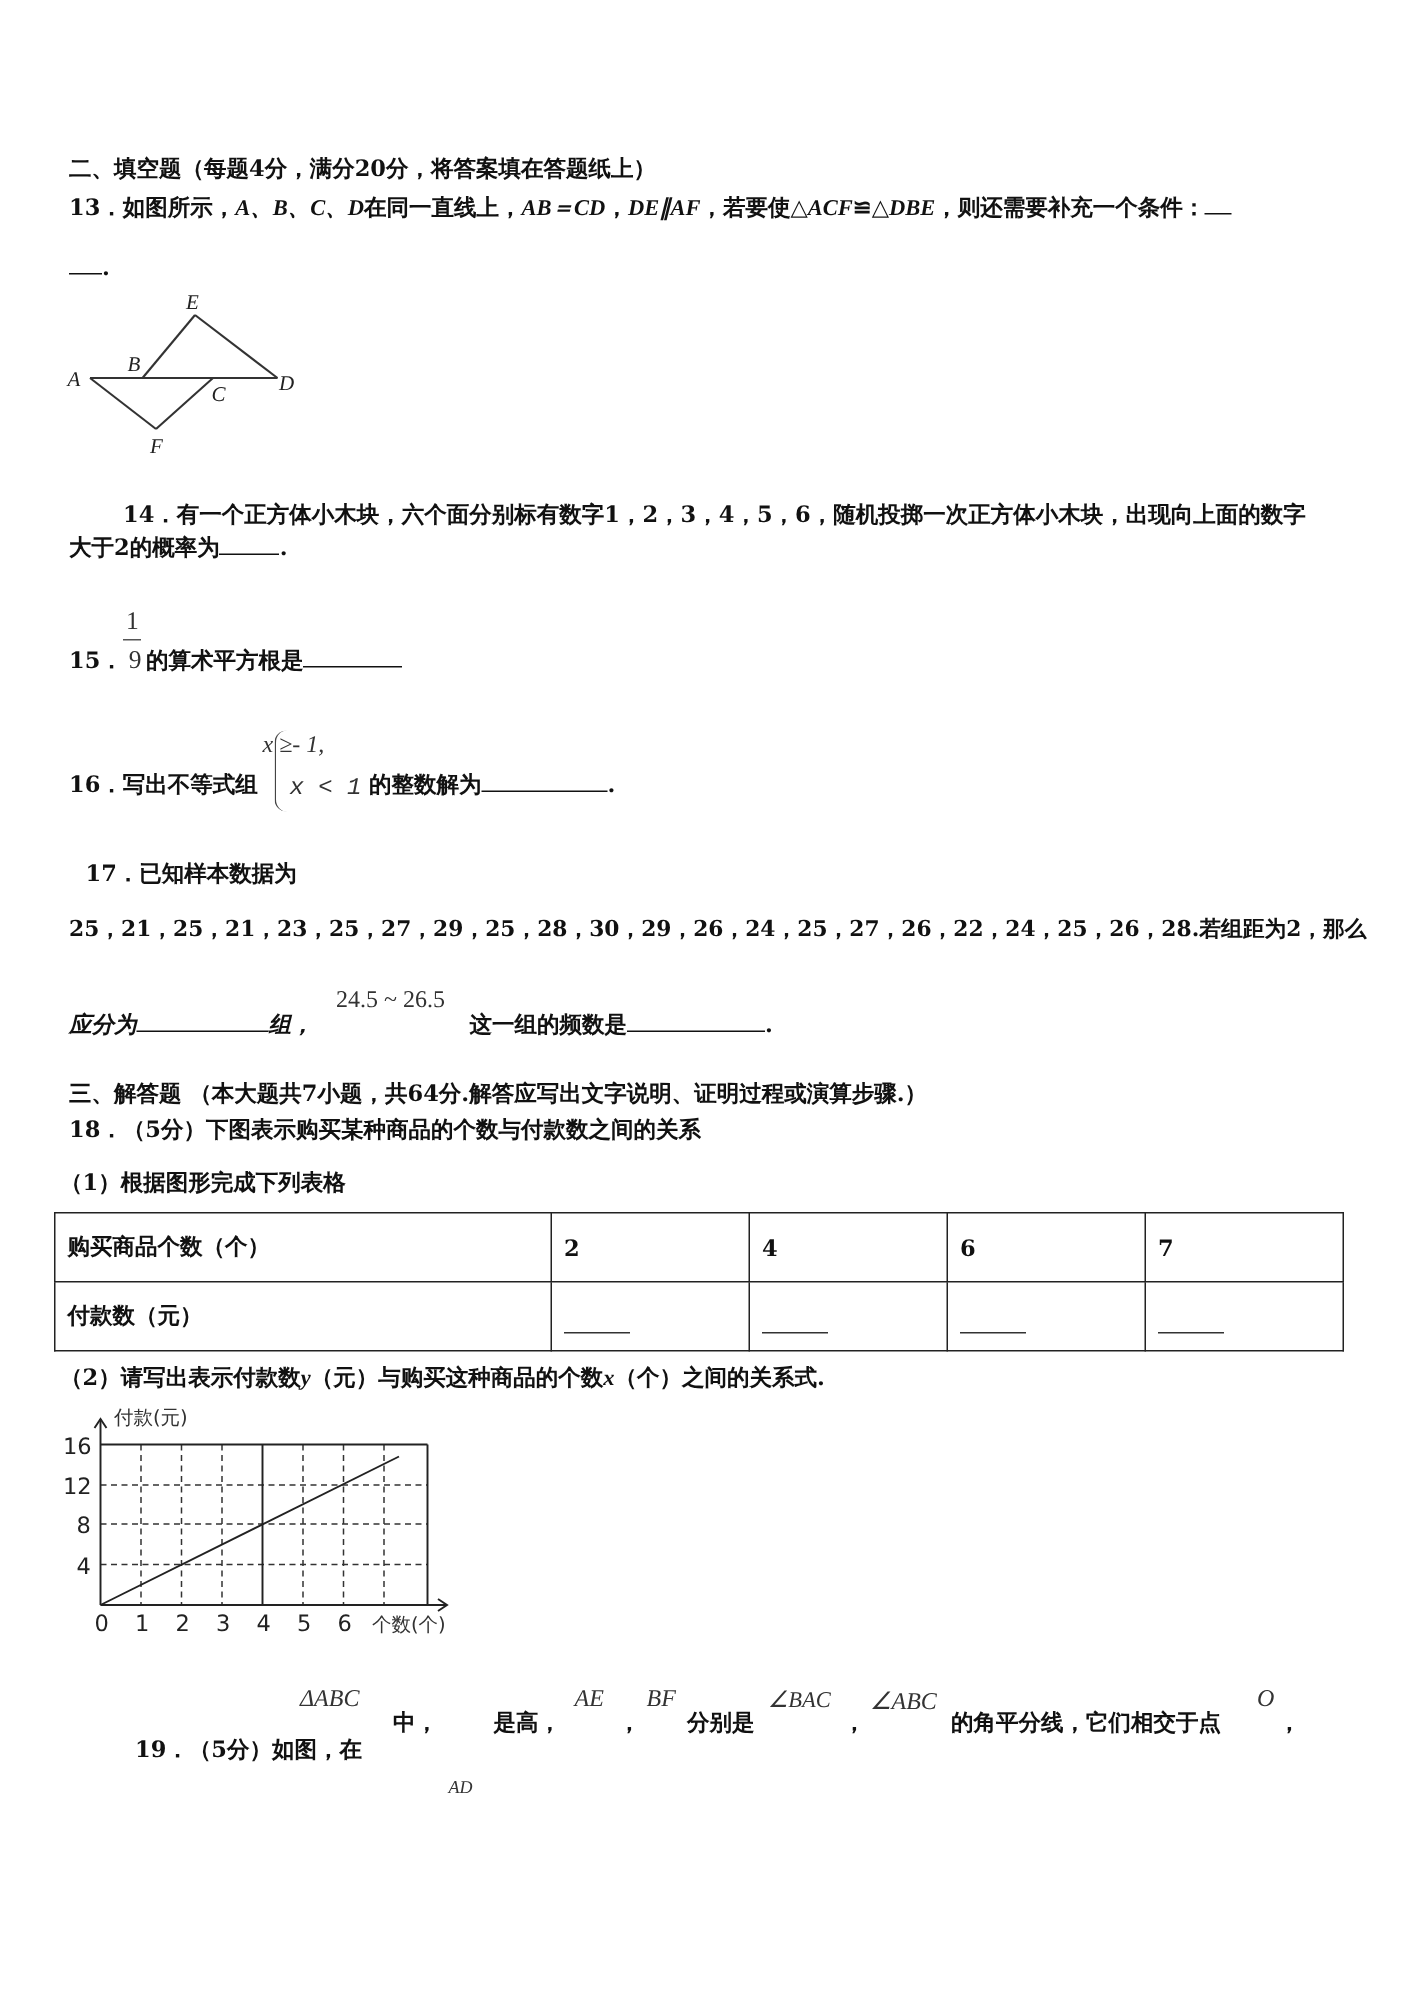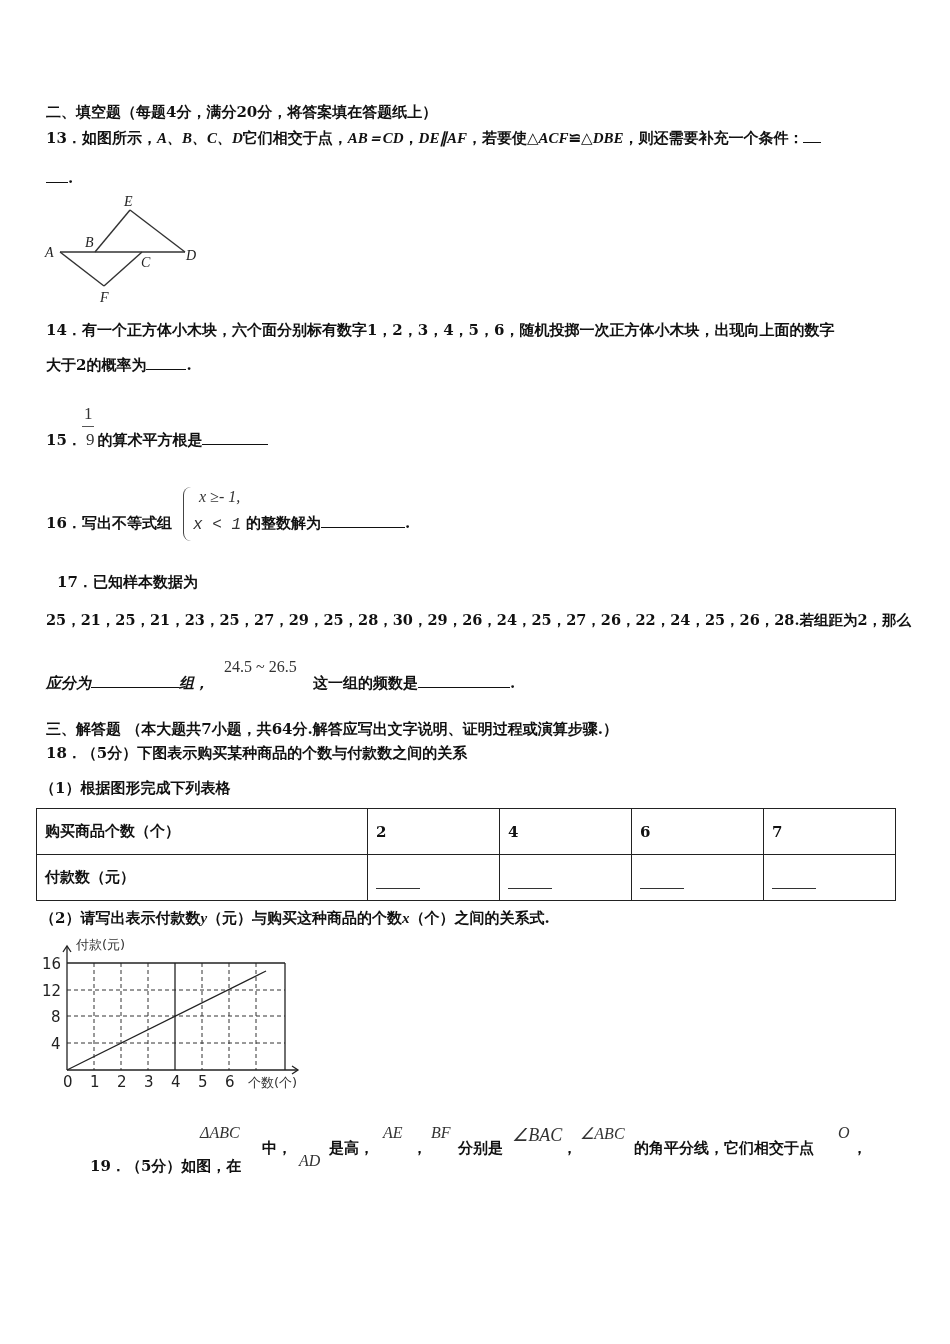--- a/index.html
+++ b/index.html
@@ -14,21 +14,21 @@
   table.q18 td { border: 1.5px solid #222; height: 45px; padding: 0 8px; vertical-align: middle; }
   table.q18 td.first { width: 314px; }
   .sblank { display: inline-block; width: 44px; border-bottom: 1px solid #333; height: 12px; margin-top: 14px; }
 </style>
 </head>
 <body>
 
 <div class="line" style="top:102px;">二、填空题（每题4分，满分20分，将答案填在答题纸上）</div>
 
 <div class="line" style="top:128px;">
-  <span>13．</span><span>如图所示，</span><span class="it">A、B、C、D</span><span>它们相交于点，</span><span class="it">AB＝CD</span><span>，</span><span class="it">DE∥AF</span><span>，若要使△</span><span class="it">ACF</span><span>≌△</span><span class="it">DBE</span><span>，则还需要补充一个条件：</span><span class="blank" style="width:18px;"></span>
+  <span>13．</span><span>如图所示，</span><span class="it">A、B、C、D</span><span>在同一直线上，</span><span class="it">AB＝CD</span><span>，</span><span class="it">DE∥AF</span><span>，若要使△</span><span class="it">ACF</span><span>≌△</span><span class="it">DBE</span><span>，则还需要补充一个条件：</span><span class="blank" style="width:18px;"></span>
 </div>
 <div class="line" style="top:168px;">
   <span class="blank" style="width:22px;"></span><span>.</span>
 </div>
 
 <svg class="abs" style="left:40px; top:188px;" width="170" height="120">
   <g stroke="#333" stroke-width="1.4" fill="none">
     <line x1="20" y1="64" x2="145" y2="64"></line>
     <line x1="55" y1="64" x2="90" y2="22"></line>
     <line x1="90" y1="22" x2="145" y2="64"></line>
@@ -38,38 +38,38 @@
   <g font-family="Liberation Serif, serif" font-style="italic" font-size="14" fill="#222">
     <text x="84" y="18">E</text>
     <text x="45" y="59">B</text>
     <text x="5" y="69">A</text>
     <text x="101" y="79">C</text>
     <text x="146" y="72">D</text>
     <text x="60" y="114">F</text>
   </g>
 </svg>
 
-<div class="line" style="top:320px;">
+<div class="line" style="top:333px;margin-left:36px;">
   <span>14．</span><span>有一个正方体小木块，六个面分别标有数字1，2，3，4，5，6，随机投掷一次正方体小木块，出现向上面的数字</span>
 </div>
 <div class="line" style="top:355px;">
   <span>大于2的概率为</span><span class="blank" style="width:40px;"></span><span>.</span>
 </div>
 
 <div class="abs math" style="left:84px; top:404px; font-size:17px;">1</div>
 <div class="abs" style="left:82px; top:426px; width:12px; border-top:1px solid #555;"></div>
 <div class="line" style="top:430px;">
   <span>15．</span><span class="math" style="font-size:17px; margin-left:4px; margin-right:3px;">9</span><span>的算术平方根是</span><span class="blank" style="width:66px;"></span>
 </div>
 
 <div class="line" style="top:513px;">
   <span>16．</span><span>写出不等式组</span>
 </div>
 <div class="abs" style="left:183px; top:487px; width:8px; height:54px; border-left:1.2px solid #444; border-radius:8px 0 0 8px;"></div>
-<div class="abs math it" style="left:199px; top:488px; font-size:16px;">x ≥- 1,</div>
+<div class="abs math it" style="left:175px; top:488px; font-size:16px;">x ≥- 1,</div>
 <div class="abs math it" style="left:193px; top:516px; font-size:16px;font-family:Liberation Mono, monospace;">x &lt; 1</div>
 <div class="line" style="left:246px; top:513px;">
   <span>的整数解为</span><span class="blank" style="width:84px;"></span><span>.</span>
 </div>
 
 <div class="line" style="top:572px;margin-left:11px;">
   <span>17．</span><span>已知样本数据为</span>
 </div>
 <div class="line" style="top:610px; font-size:14.5px;">25，21，25，21，23，25，27，29，25，28，30，29，26，24，25，27，26，22，24，25，26，28.若组距为2，那么</div>
 <div class="line" style="top:673px;font-style:italic;">
@@ -148,24 +148,24 @@
     <text x="40" y="17">付款(元)</text>
     <text x="212" y="155">个数(个)</text>
   </g>
 </svg>
 
 <div class="line" style="top:1156px;margin-left:44px;">
   <span>19．</span><span>（5分）如图，在</span>
 </div>
 <div class="abs math it" style="left:200px; top:1124px; font-size:16px;">ΔABC</div>
 <div class="line" style="left:262px; top:1138px;">中，</div>
-<div class="abs math it" style="left:299px; top:1152px; font-size:16px;">AD</div>
+<div class="abs math it" style="left:299px; top:1184px; font-size:12px;">AD</div>
 <div class="line" style="left:329px; top:1138px;">是高，</div>
 <div class="abs math it" style="left:383px; top:1124px; font-size:16px;">AE</div>
 <div class="line" style="left:412px; top:1138px;">，</div>
 <div class="abs math it" style="left:431px; top:1124px; font-size:16px;">BF</div>
 <div class="line" style="left:458px; top:1138px;">分别是</div>
-<div class="abs math it" style="left:512px; top:1124px; font-size:18px;font-style:italic;">∠BAC</div>
+<div class="abs math it" style="left:512px; top:1124px; font-size:15px;font-style:italic;">∠BAC</div>
 <div class="line" style="left:562px; top:1138px;">，</div>
 <div class="abs math it" style="left:580px; top:1124px; font-size:16px;">∠ABC</div>
 <div class="line" style="left:634px; top:1138px;">的角平分线，它们相交于点</div>
 <div class="abs math it" style="left:838px; top:1124px; font-size:16px;">O</div>
 <div class="line" style="left:852px; top:1138px;">，</div>
 
 </body></html>

